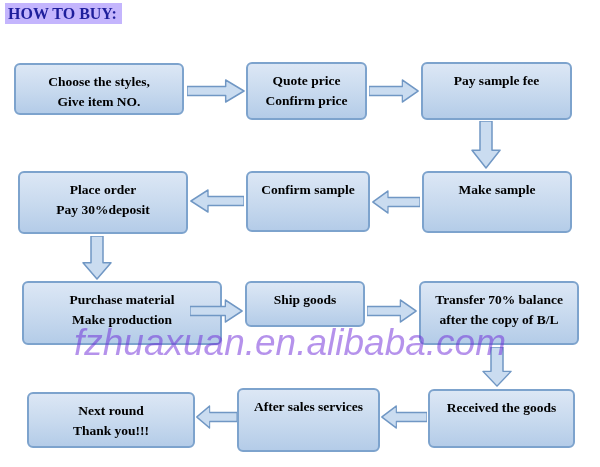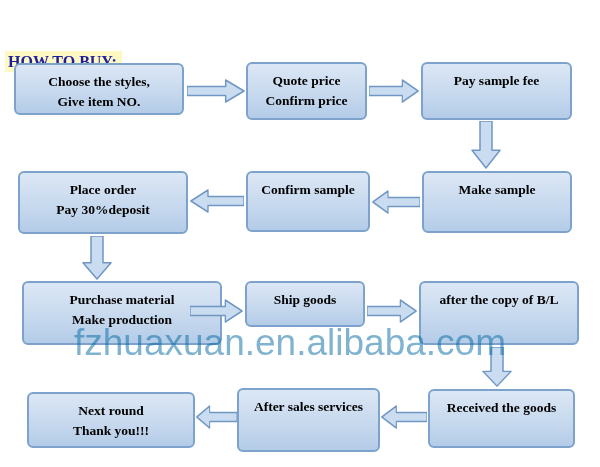--- a/index.html
+++ b/index.html
@@ -5,29 +5,28 @@
   html,body{margin:0;padding:0;background:#ffffff;}
   #canvas{
     position:relative;
     width:600px;height:467px;
     background:#ffffff;
     overflow:hidden;
     font-family:"Liberation Serif",serif;
   }
   .title{
     position:absolute;left:5px;top:3px;
-    background:#fef9c3;
+    background:#c4b5fd;
     color:#1e1e9c;
     font-family:"Liberation Serif",serif;
     font-weight:bold;
     font-size:16px;
     line-height:19px;
     padding:1px 5px 1px 3px;
     white-space:nowrap;
-    margin-top:48px;
   }
   .box{
     position:absolute;
     box-sizing:border-box;
     background:linear-gradient(180deg,#dce7f5 0%,#c7d9ee 55%,#b4cce8 100%);
     border:2px solid #7da3cd;
     border-radius:6px;
     text-align:center;
     padding-top:7px;
     font-family:"Liberation Serif",serif;
@@ -41,25 +40,26 @@
     fill:#cadcf0;
     stroke:#7097c4;
     stroke-width:1.5;
     stroke-linejoin:round;
   }
   .watermark{
     position:absolute;
     left:74px;top:322px;
     font-family:"Liberation Sans",sans-serif;
     font-size:37px;
-    color:#0369a1;
+    color:#6d28d9;
     opacity:0.5;
     white-space:nowrap;
     z-index:5;
     letter-spacing:0px;
+    font-style:italic;
   }
 </style>
 </head>
 <body>
 
 <div id="canvas">
 
   <div class="title">HOW TO BUY:</div>
 
   <div class="box" style="left:14px;top:63px;width:170px;height:52px">
@@ -124,20 +124,21 @@
 
   <div class="box" style="left:245px;top:281px;width:120px;height:46px">
     <div>Ship goods</div>
   </div>
 
   <svg class="arrow" style="left:367px;top:299px" width="50" height="24" viewBox="0 0 60 24" preserveAspectRatio="none">
     <polygon points="0,7.5 40,7.5 40,1 59,12 40,23 40,16.5 0,16.5"></polygon>
   </svg>
 
   <div class="box" style="left:419px;top:281px;width:160px;height:64px">
+    <div>Transfer 70% balance</div>
     <div>after the copy of B/L</div>
   </div>
 
   <svg class="arrow" style="left:482px;top:347px" width="30" height="40" viewBox="0 0 30 46" preserveAspectRatio="none">
     <polygon points="9,0 9,28 1,28 15,45 29,28 21,28 21,0"></polygon>
   </svg>
 
   <div class="box" style="left:428px;top:389px;width:147px;height:59px">
     <div>Received the goods</div>
   </div>

